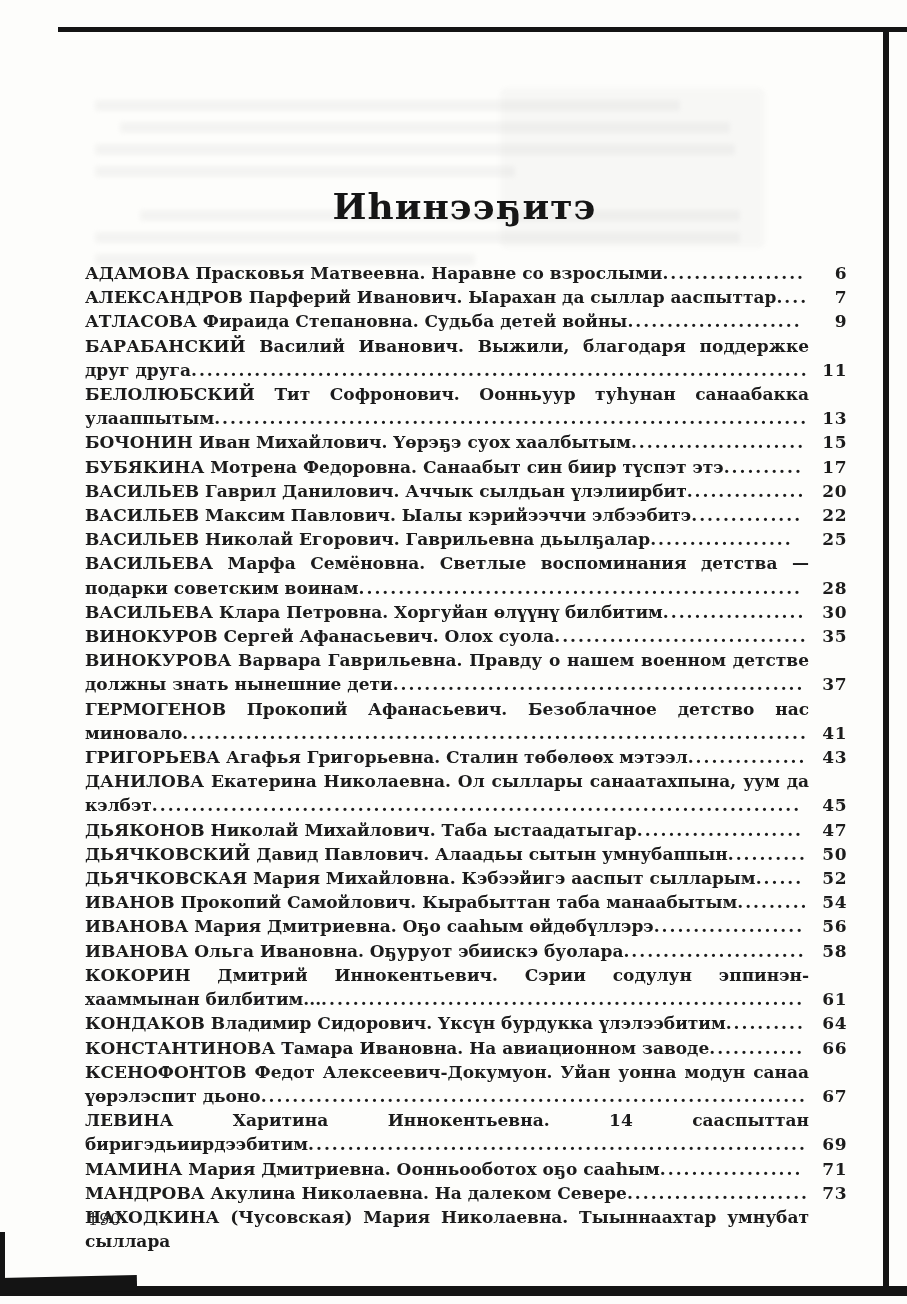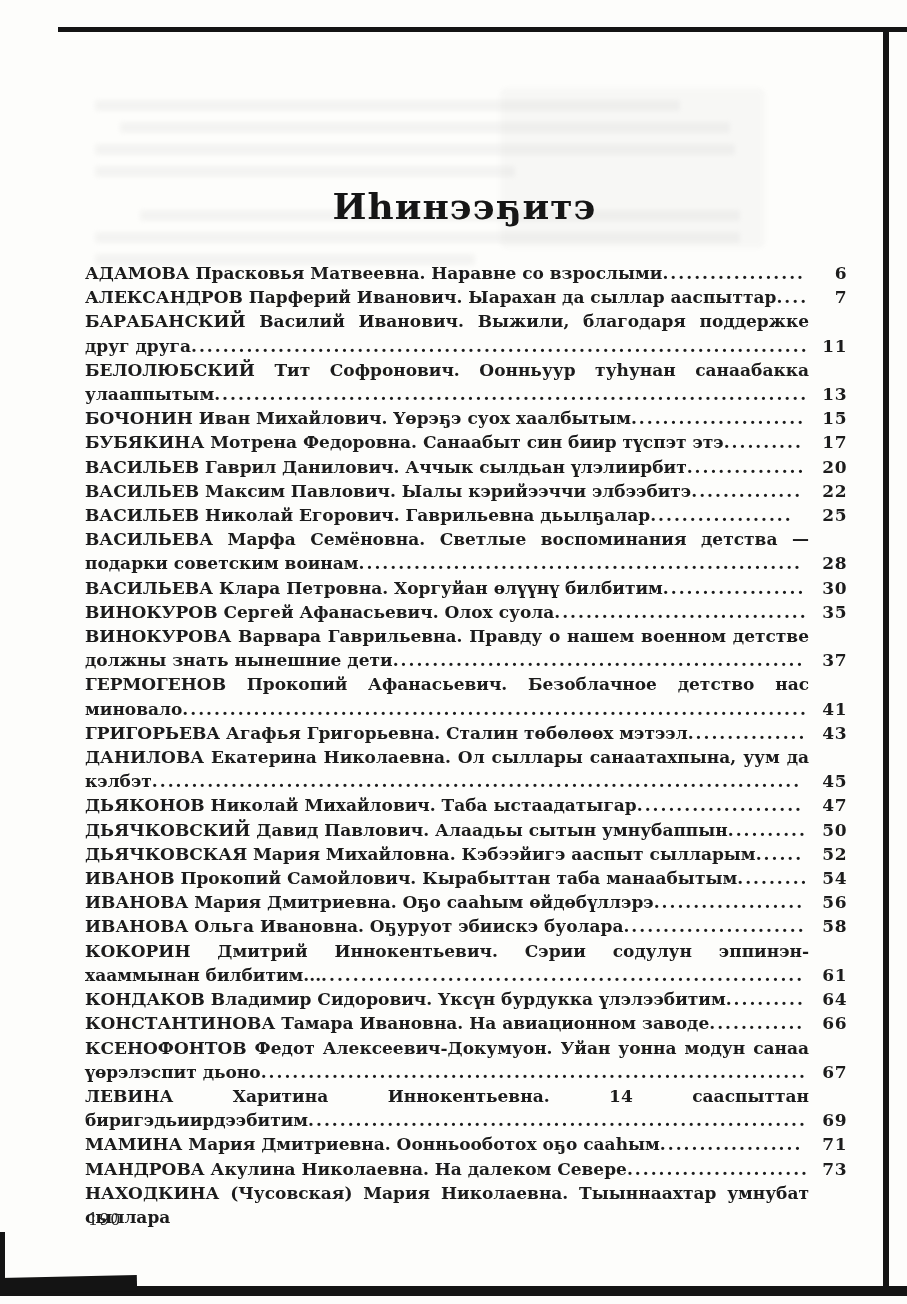--- a/index.html
+++ b/index.html
@@ -98,20 +98,21 @@
   <div class="edge edge-right"></div>
   <div class="edge edge-bottom"></div>
   <div class="edge edge-bl-wedge"></div>
   <div class="edge edge-left-bottom"></div>
 
   <h1 class="title">Иһинээҕитэ</h1>
 
   <div class="toc">
       <div class="toc-entry"><span>АДАМОВА Прасковья Матвеевна. Наравне со взрослыми</span><span class="entry-leader">..................</span><span class="entry-page">6</span></div>
       <div class="toc-entry"><span>АЛЕКСАНДРОВ Парферий Иванович. Ыарахан да сыллар ааспыттар</span><span class="entry-leader">....</span><span class="entry-page">7</span></div>
+      <div class="toc-entry"><span>АТЛАСОВА Фираида Степановна. Судьба детей войны</span><span class="entry-leader">......................</span><span class="entry-page">9</span></div>
       <div class="toc-entry"><span>БАРАБАНСКИЙ Василий Иванович. Выжили, благодаря поддержке друг друга</span><span class="entry-leader">..............................................................................</span><span class="entry-page">11</span></div>
       <div class="toc-entry"><span>БЕЛОЛЮБСКИЙ Тит Софронович. Оонньуур туһунан санаабакка улааппытым</span><span class="entry-leader">...........................................................................</span><span class="entry-page">13</span></div>
       <div class="toc-entry"><span>БОЧОНИН Иван Михайлович. Үөрэҕэ суох хаалбытым</span><span class="entry-leader">......................</span><span class="entry-page">15</span></div>
       <div class="toc-entry"><span>БУБЯКИНА Мотрена Федоровна. Санаабыт син биир түспэт этэ</span><span class="entry-leader">..........</span><span class="entry-page">17</span></div>
       <div class="toc-entry"><span>ВАСИЛЬЕВ Гаврил Данилович. Аччык сылдьан үлэлиирбит</span><span class="entry-leader">...............</span><span class="entry-page">20</span></div>
       <div class="toc-entry"><span>ВАСИЛЬЕВ Максим Павлович. Ыалы кэрийээччи элбээбитэ</span><span class="entry-leader">..............</span><span class="entry-page">22</span></div>
       <div class="toc-entry"><span>ВАСИЛЬЕВ Николай Егорович. Гаврильевна дьылҕалар</span><span class="entry-leader">..................</span><span class="entry-page">25</span></div>
       <div class="toc-entry"><span>ВАСИЛЬЕВА Марфа Семёновна. Светлые воспоминания детства — подарки советским воинам</span><span class="entry-leader">........................................................</span><span class="entry-page">28</span></div>
       <div class="toc-entry"><span>ВАСИЛЬЕВА Клара Петровна. Хоргуйан өлүүнү билбитим</span><span class="entry-leader">..................</span><span class="entry-page">30</span></div>
       <div class="toc-entry"><span>ВИНОКУРОВ Сергей Афанасьевич. Олох суола</span><span class="entry-leader">................................</span><span class="entry-page">35</span></div>

